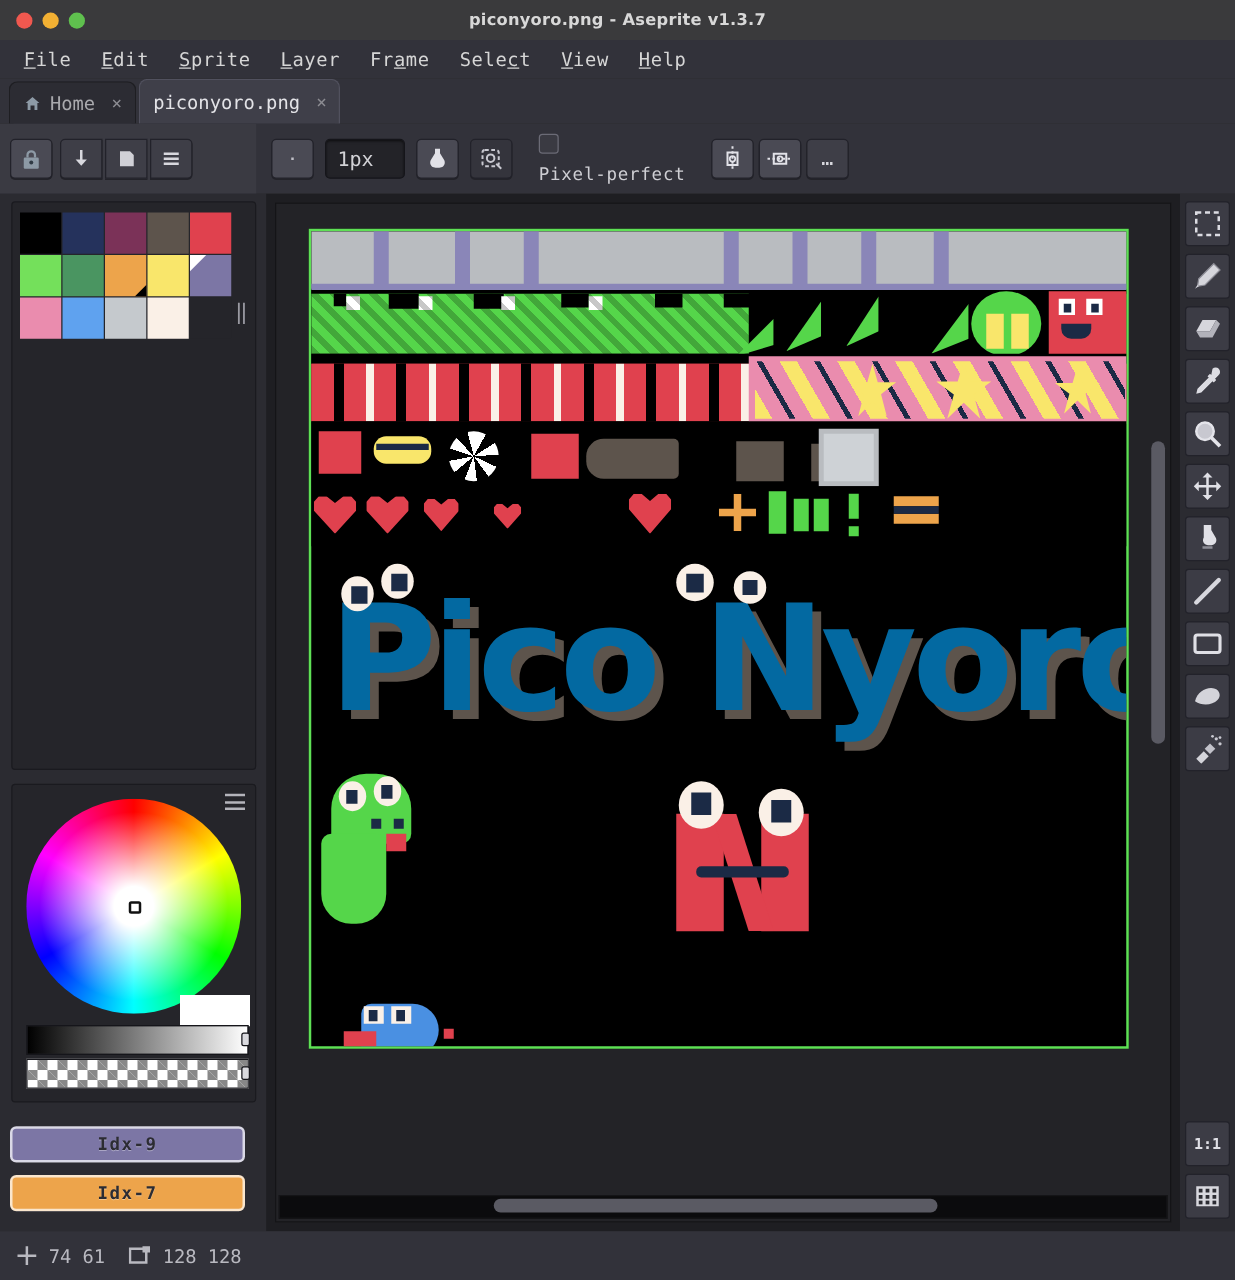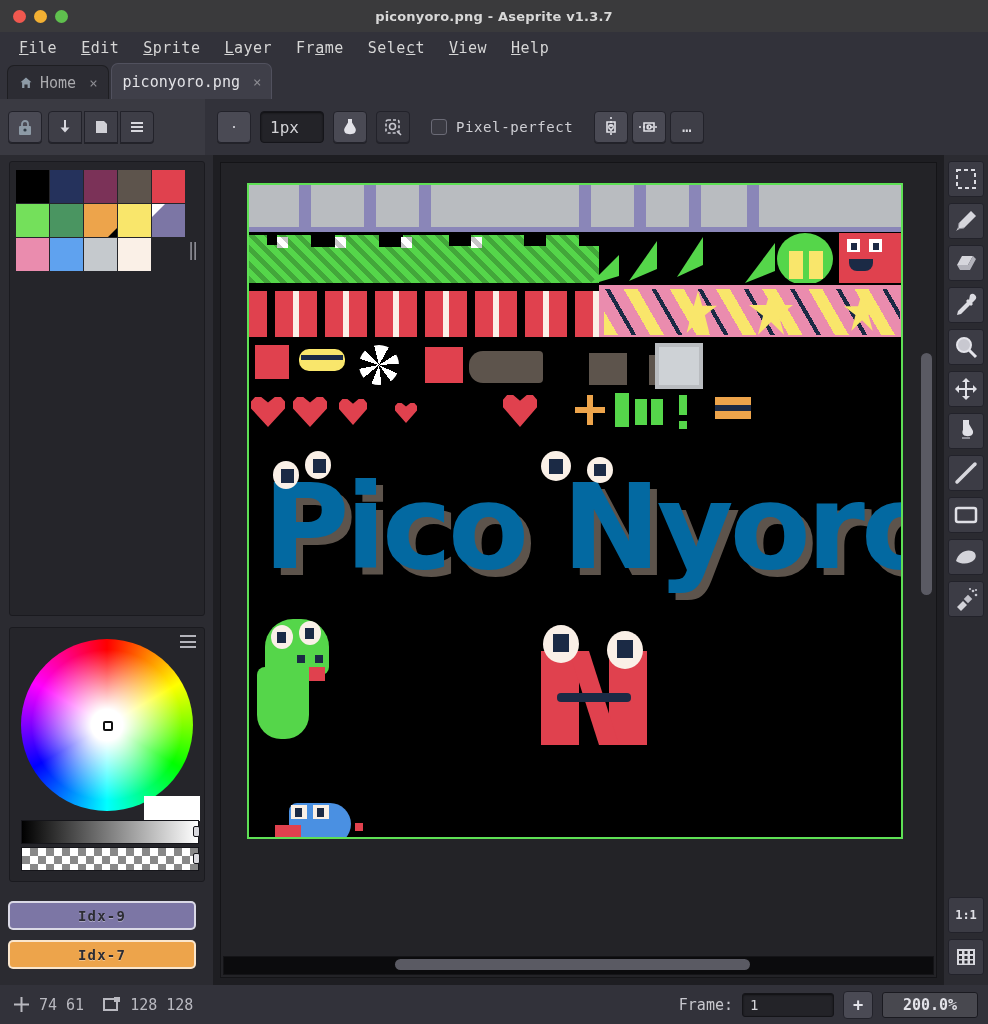--- a/index.html
+++ b/index.html
@@ -101,21 +101,21 @@
   .grp .tbtn:first-child { border-top-left-radius: 4px; border-bottom-left-radius: 4px; }
   .grp .tbtn:last-child { border-top-right-radius: 4px; border-bottom-right-radius: 4px; }
 
   .field {
     height: 32px; min-width: 64px; background: #232328;
     border: 1px solid #15151a; border-radius: 4px;
     color: #d2d2d6; font-size: 16px;
     display: flex; align-items: center; padding: 0 9px;
     box-shadow: inset 0 1px 2px rgba(0,0,0,.6);
   }
-  .chk-wrap { display: flex; align-items: flex-start; gap: 9px; margin-left: 12px; }
+  .chk-wrap { display: flex; align-items: flex-start; gap: 9px; margin-left: 12px; flex-direction: column; }
   .chk {
     width: 16px; height: 16px; border: 1px solid #6b6b76;
     background: #3a3a42; border-radius: 3px;
   }
   .chk-label { font-size: 14px; color: #cfcfd4; letter-spacing: .6px; }
 
   
   .leftcol {
     position: absolute; left: 0; top: 155px; width: 213px; bottom: 39px;
     background: #2b2b31;
@@ -686,21 +686,15 @@
       </svg>
       <span>74</span>
       <span>61</span>
       <svg width="18" height="17" viewBox="0 0 18 17" style="margin-left:10px;">
         <rect x="1" y="3" width="13" height="11" fill="none" stroke="#b9b9c0" stroke-width="2"></rect>
         <rect x="11" y="1" width="6" height="5" fill="#b9b9c0"></rect>
       </svg>
       <span>128</span>
       <span>128</span>
     </div>
-    <div class="status-right">
-      <span>Frame:</span>
-      <div class="frame-field">1</div>
-      <div class="plus-btn">+</div>
-      <div class="zoom-field">200.0%</div>
-    </div>
   </div>
 
 </div>
 
 </body></html>

